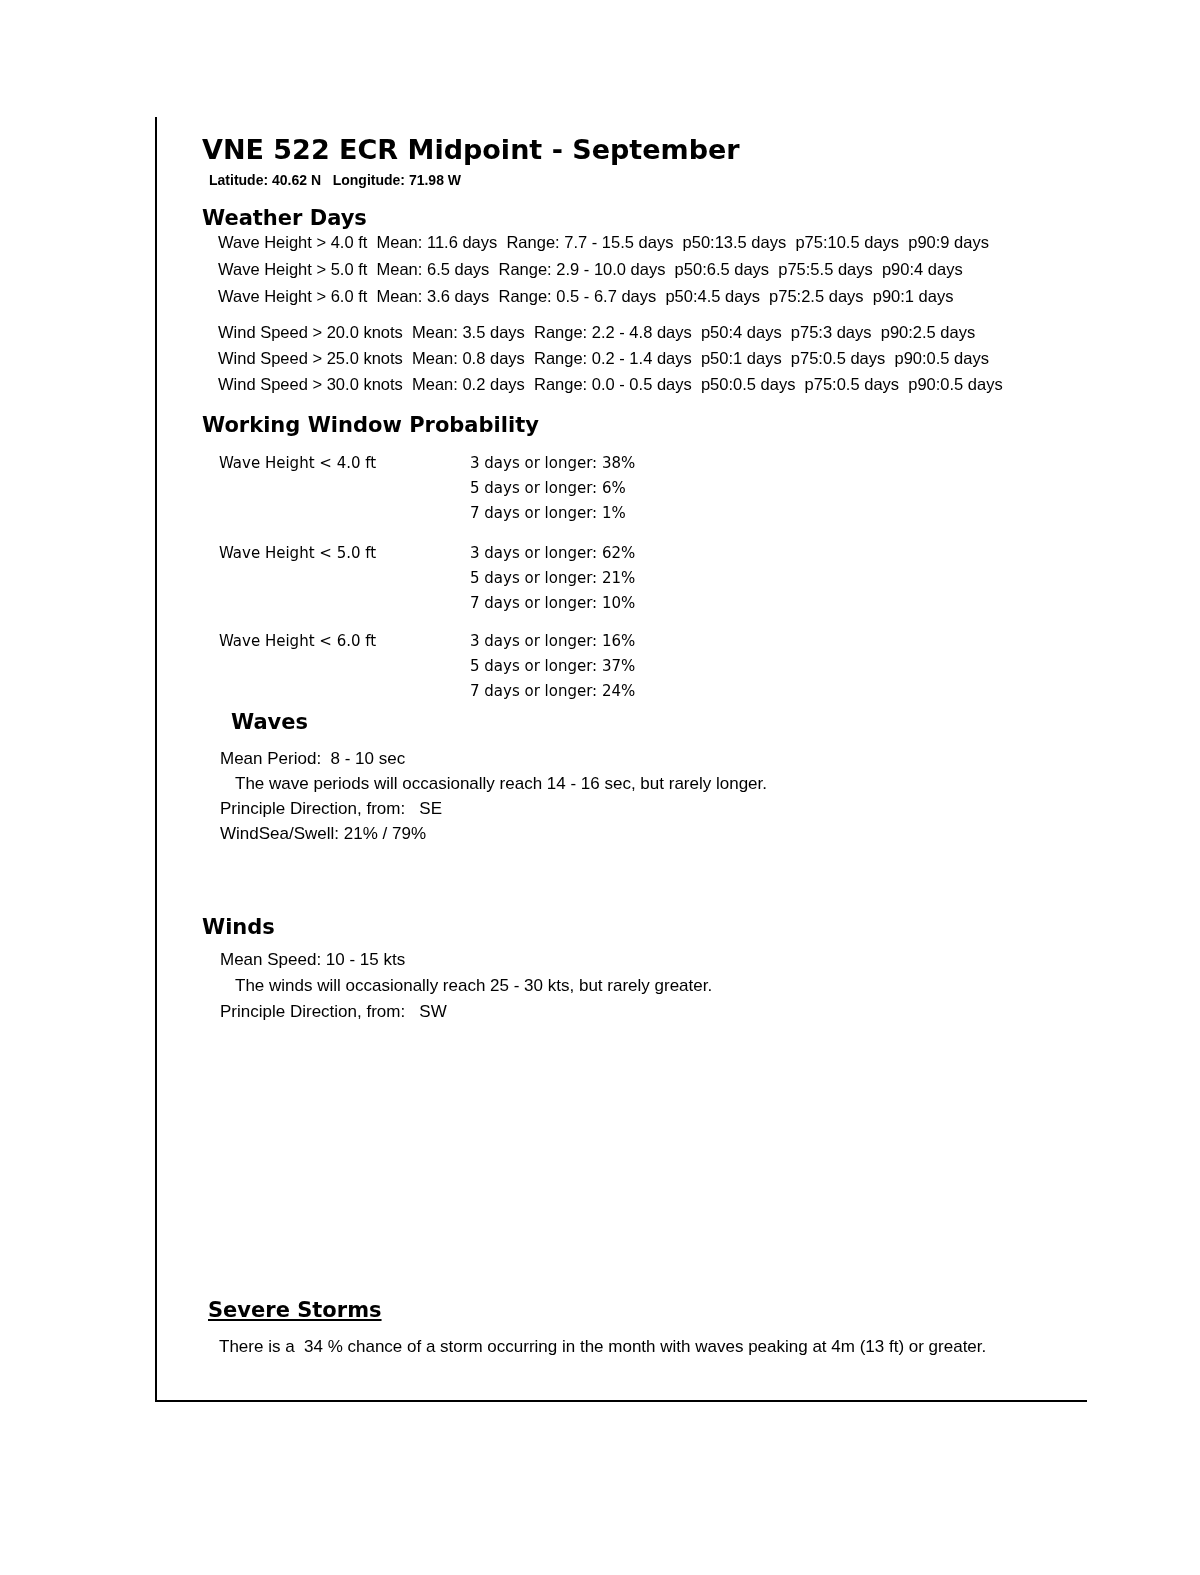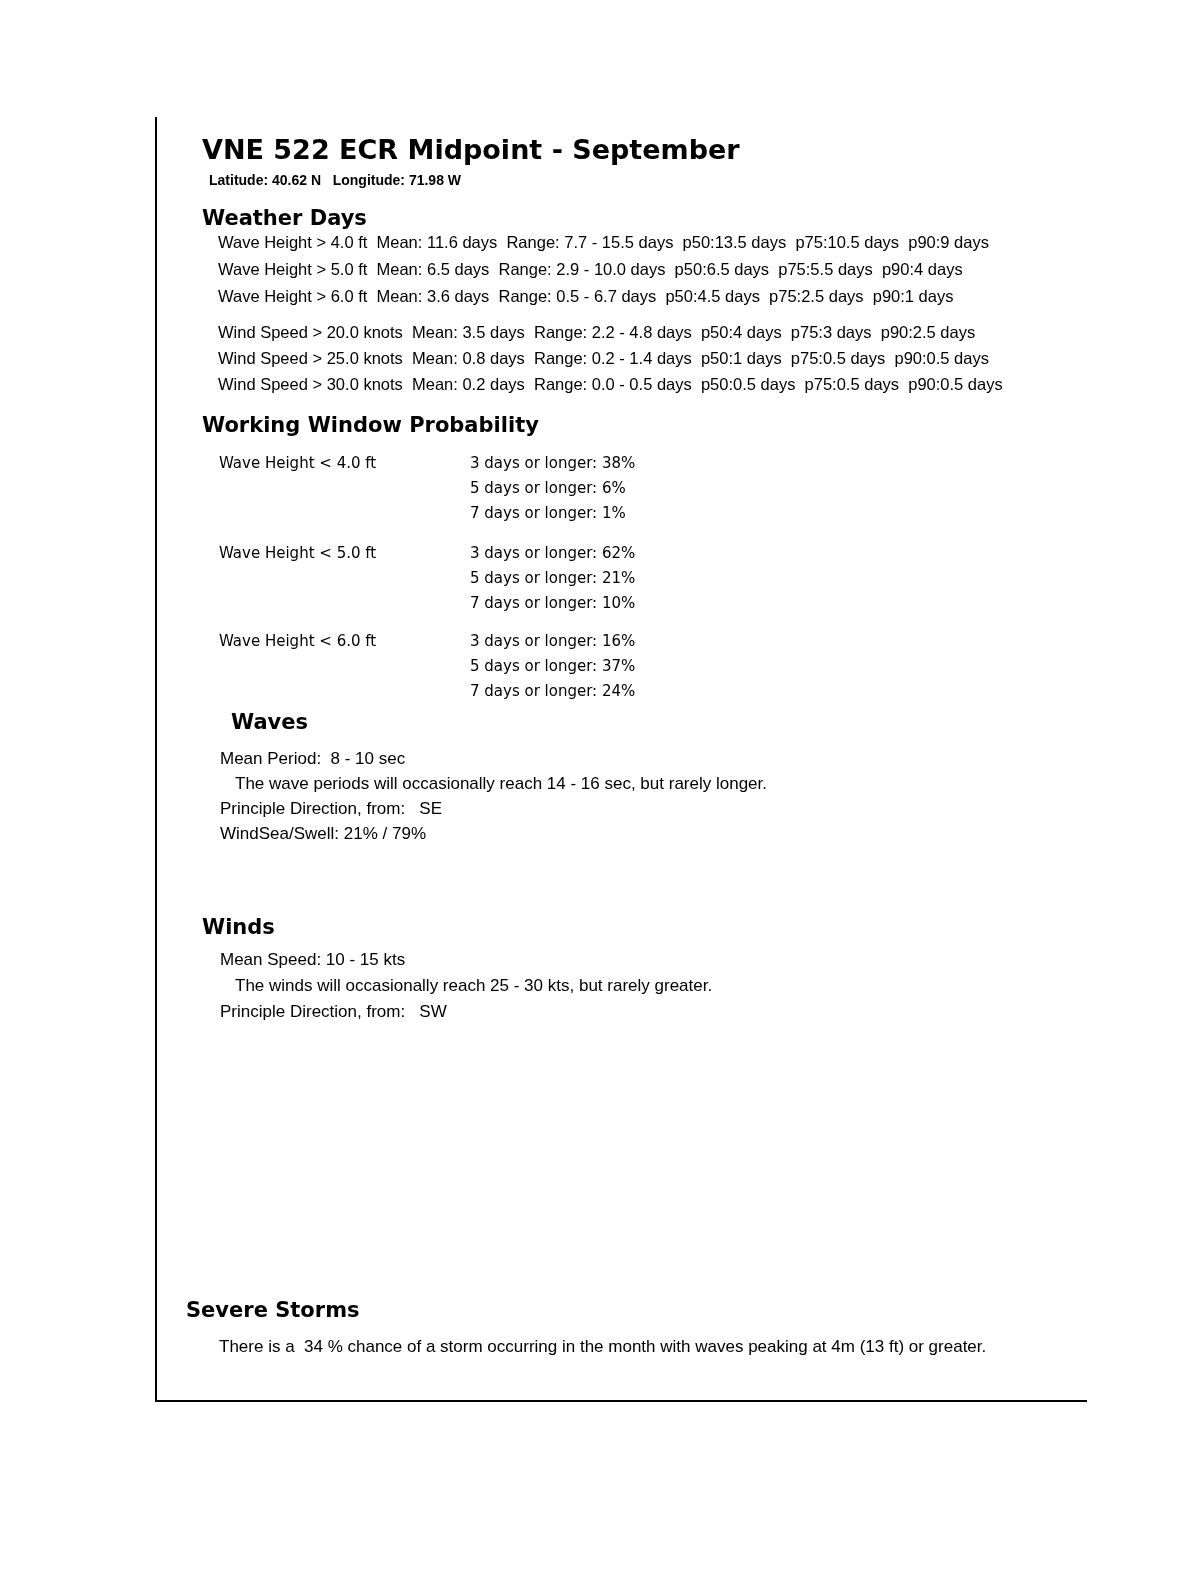--- a/index.html
+++ b/index.html
@@ -47,21 +47,21 @@
     position: absolute;
     font-family: "DejaVu Sans", sans-serif;
     font-weight: 700;
     font-size: 21px;
     line-height: 1.17;
   }
   .h-weather { left: 202px; top: 206px; }
   .h-ww      { left: 202px; top: 413px; }
   .h-waves   { left: 200px; top: 710px; margin-left: 31px; }
   .h-winds   { left: 202px; top: 915px; }
-  .h-storms  { left: 186px; top: 1298px; }
+  .h-storms  { left: 208px; top: 1298px; text-decoration: underline; }
 
   .rows {
     position: absolute;
     font-family: "Liberation Sans", sans-serif;
     font-size: 16.5px;
   }
   .wave-rows { left: 218px; top: 229px; }
   .wave-rows .row { line-height: 27px; }
   .wind-rows { left: 218px; top: 319px; }
   .wind-rows .row { line-height: 26px; }

